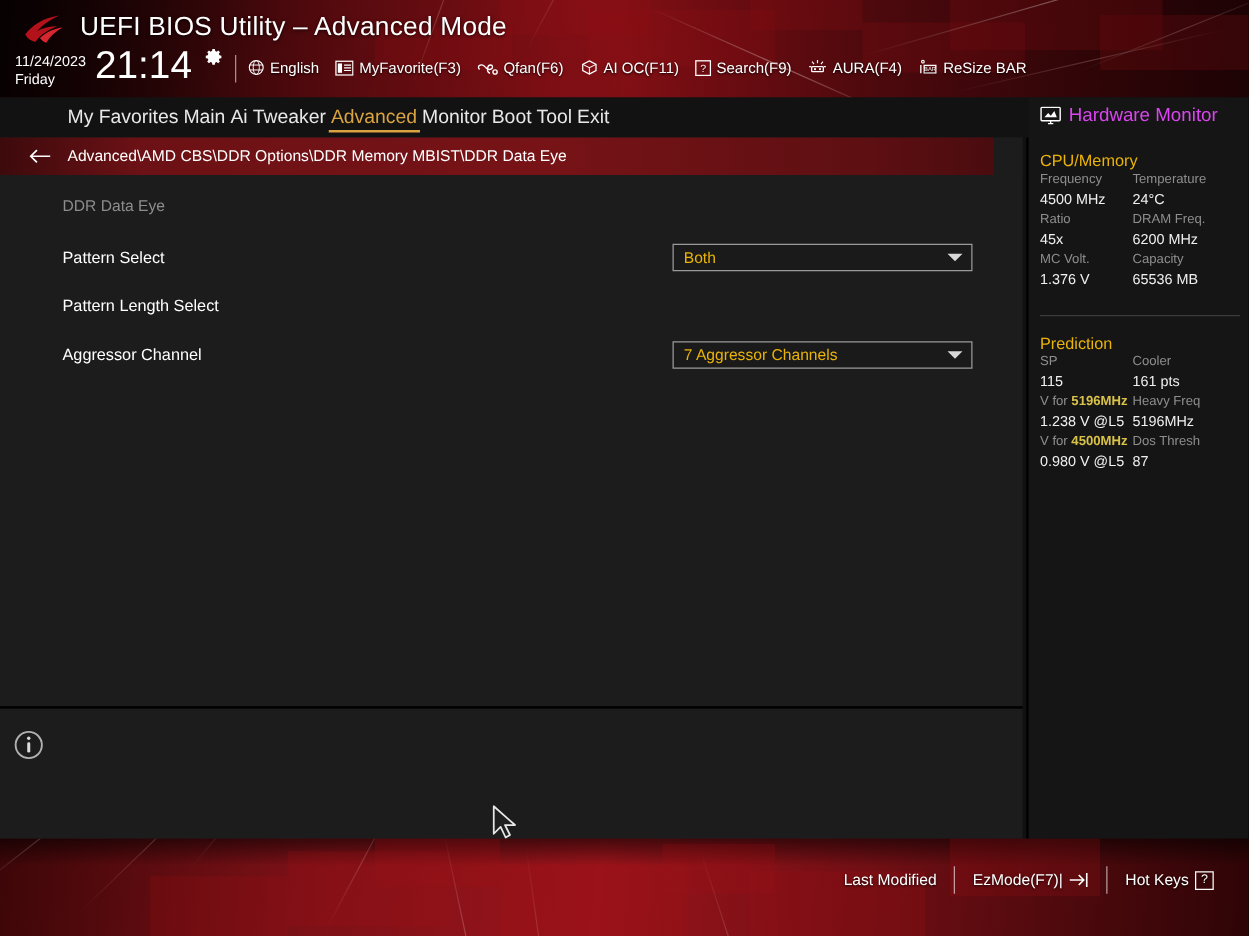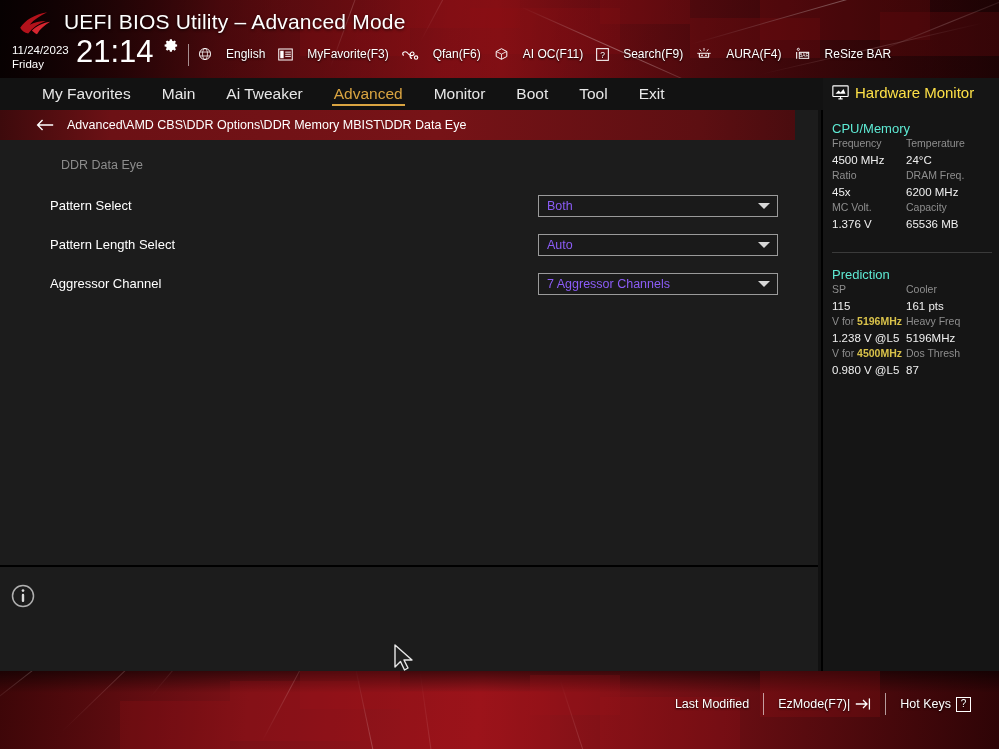--- a/index.html
+++ b/index.html
@@ -43,78 +43,78 @@
   .dateblk .d { font-size:11.5px; color:#fff; display:block; }
   .dateblk .w { font-size:11.5px; color:#fff; display:block; margin-top:2px;}
   .clock {
     position:absolute; left:76px; top:36px;
     font-size:31px; color:#ffffff; letter-spacing:0px; line-height:31px;
   }
   .gear-ico { position:absolute; left:164px; top:38px; width:15px; height:15px; }
   .vdiv { position:absolute; background:rgba(255,255,255,0.55); width:1px; }
 
   .toolbar { position:absolute; left:198px; top:44px; height:20px; display:flex; align-items:center; gap:13px; }
-  .tb-item { display:flex; align-items:center; gap:14px; font-size:12px; color:#fff; white-space:nowrap; text-shadow:0 1px 2px rgba(0,0,0,.9); cursor:pointer;}
+  .tb-item { display:flex; align-items:center; gap:4px; font-size:12px; color:#fff; white-space:nowrap; text-shadow:0 1px 2px rgba(0,0,0,.9); cursor:pointer;}
   .tb-item svg { display:block; }
 
   
   .nav {
     position:absolute; left:0; top:78px; width:999px; height:32px;
     background:#121212;
-    display:flex; align-items:center; padding-left:40px; gap:27px;
+    display:flex; align-items:center; padding-left:52px; 
   }
   .nav-item { font-size:15.5px; color:#e8e8e8; cursor:pointer; padding:2px 2px; }
   .nav-item.active { color:#d9a441; border-bottom:2px solid #d9a441; padding-bottom:1px; }
 
   
   .main {
     position:absolute; left:0; top:110px; width:818px; height:455px;
     background:#1c1c1c;
   }
   .crumb {
     position:absolute; left:0; top:0; width:795px; height:30px;
     background: linear-gradient(90deg, #3d0a0c 0%, #6c1115 14%, #771317 55%, #5d0f12 88%, #4a0c0f 100%);
-    display:flex; align-items:center; padding-left:36px; gap:13px;
+    display:flex; align-items:center; padding-left:23px; gap:13px;
   }
   .crumb-arrow { width:18px; height:14px; flex:none; }
   .crumb-text { font-size:12.5px; color:#ffffff; }
   .crumb-cap { position:absolute; left:795px; top:0; width:23px; height:30px; background:#1c1c1c; }
 
   .rows { position:absolute; left:0; top:30px; width:818px; }
-  .section-title { font-size:12.5px; color:#8d8d8d; padding:18px 0 0 50px;margin-left:11px; }
+  .section-title { font-size:12.5px; color:#8d8d8d; padding:18px 0 0 50px; }
 
   .row { position:relative; height:39px; display:flex; align-items:center;padding-left:44px; }
   .row-label { position:absolute; left:50px; font-size:13px; color:#ffffff; }
   .ddl {
     position:absolute; left:538px; width:240px; height:22px;
     background:#1a1a1a; border:1px solid #9a9a9a;
     display:flex; align-items:center; justify-content:space-between;
     padding:0 7px 0 8px; cursor:pointer;
   }
-  .ddl span { font-size:12.5px; color:#8b5cf6; }
+  .ddl span { font-size:12.5px; color:#eab308; }
   .caret { width:0;height:0;border-left:6px solid transparent;border-right:6px solid transparent;border-top:6px solid #d8d8d8; }
 
   .panel-divider { position:absolute; left:0; top:565px; width:818px; height:2px; background:#000; }
 
   
   .info {
     position:absolute; left:0; top:567px; width:818px; height:104px;
     background:#1c1c1c;
   }
   .info-ico { position:absolute; left:11px; top:17px; width:24px; height:24px; }
 
   
   .side-sep { position:absolute; left:821px; top:110px; width:2px; height:561px; background:#000; }
   .sidebar {
     position:absolute; left:823px; top:78px; width:176px; height:593px;
     background:#151515; padding:0 0 0 9px;
   }
   .hw-head { display:flex; align-items:center; gap:6px; margin-top:6px; }
-  .hw-head .t { font-size:15px; color:#fde047; }
-  .grp-title { font-size:13px; color:#5eead4; margin-top:20px; }
+  .hw-head .t { font-size:15px; color:#d946ef; }
+  .grp-title { font-size:13px; color:#eab308; margin-top:20px; }
   .pair { display:flex; margin-top:0; }
   .cellA { width:74px; }
   .cellB { width:92px; }
   .k { font-size:10.5px; color:#8e8e8e; display:block; line-height:14px; }
   .v { font-size:11.5px; color:#f0f0f0; display:block; line-height:16px; margin-top:2px;}
   .k .hl { color:#d9c24a; font-weight:bold; }
   .hr { width:160px; height:1px; background:#3a3a3a; margin-top:20px; }
 
   
   .footer {
@@ -272,24 +272,20 @@
       <div class="row" style="margin-top:14px;">
         <div class="row-label">Pattern Select</div>
         <div class="ddl">
           <span>Both</span>
           <div class="caret"></div>
         </div>
       </div>
 
       <div class="row">
         <div class="row-label">Pattern Length Select</div>
-        <div class="ddl">
-          <span>Auto</span>
-          <div class="caret"></div>
-        </div>
       </div>
 
       <div class="row">
         <div class="row-label">Aggressor Channel</div>
         <div class="ddl">
           <span>7 Aggressor Channels</span>
           <div class="caret"></div>
         </div>
       </div>
     </div>

